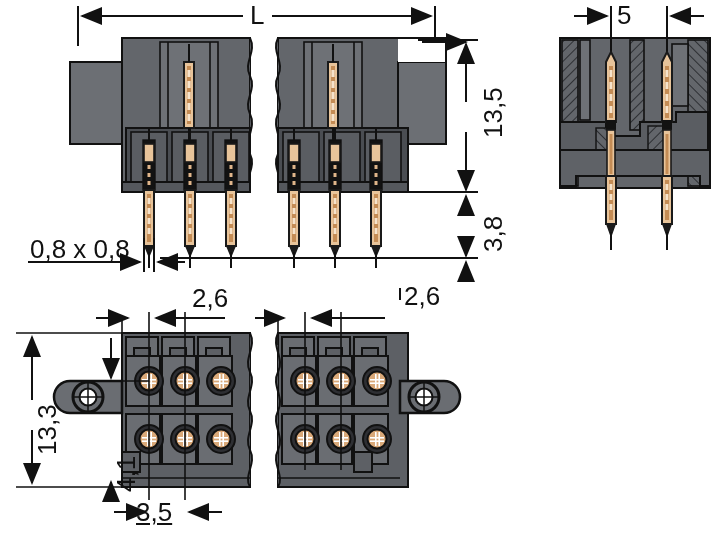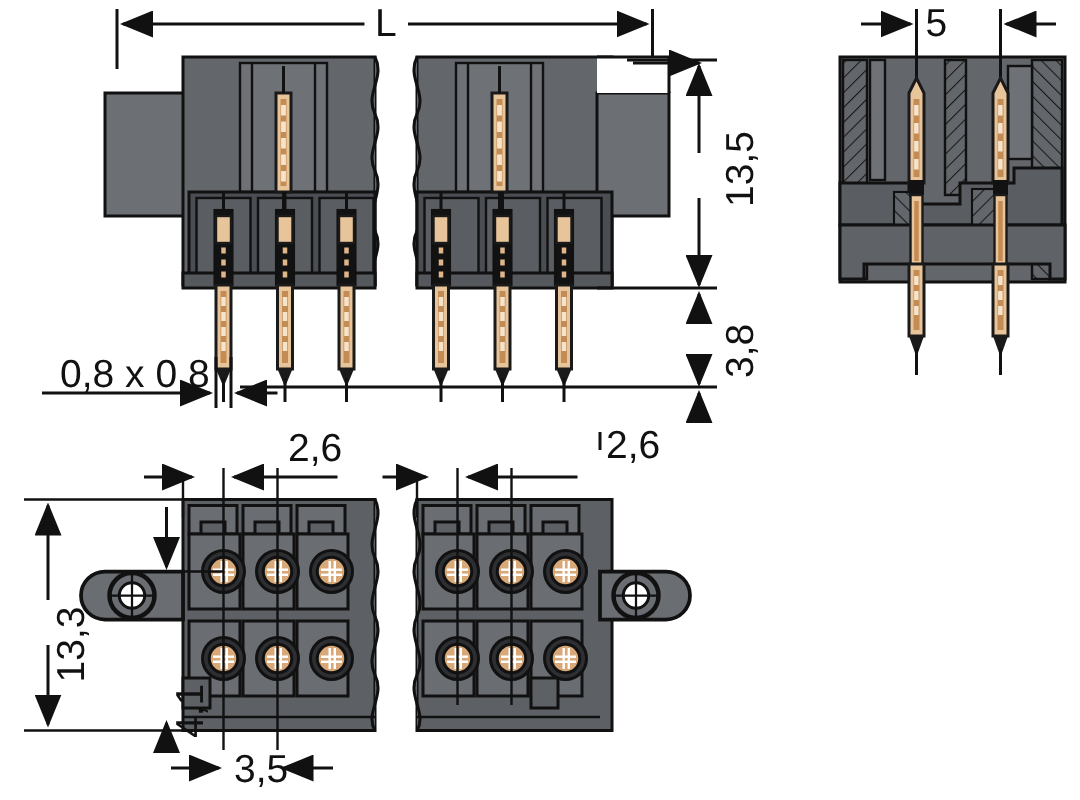--- a/index.html
+++ b/index.html
@@ -527,31 +527,31 @@
 
     <g>
       <line x1="114" y1="512" x2="146" y2="512" stroke="#111" stroke-width="2" marker-end="url(#ahR)"></line>
       <line x1="222" y1="512" x2="189" y2="512" stroke="#111" stroke-width="2" marker-end="url(#ahR)"></line>
     </g>
   </g>
 </svg>
 
 <div class="dim" style="left:250px;top:2px;">L</div>
 
-<div class="dim" style="left:40px;top:236px;">0,8 x 0,8</div>
+<div class="dim" style="left:30px;top:236px;">0,8 x 0,8</div>
 
 <div class="dim vert" style="left:480px;top:138px;">13,5</div>
 
 <div class="dim vert" style="left:480px;top:252px;">3,8</div>
 
 <div class="dim" style="left:617px;top:2px;">5</div>
 
 <div class="dim" style="left:192px;top:285px;">2,6</div>
 
 <div class="dim" style="left:404px;top:283px;">2,6</div>
 
 <div class="dim vert" style="left:34px;top:455px;">13,3</div>
 
 <div class="dim vert" style="left:113px;top:492px;">4,1</div>
 
-<div class="dim" style="left:156px;top:499px;">3,5</div>
+<div class="dim" style="left:136px;top:499px;text-decoration:underline;">3,5</div>
 
 </div>
 
 </body></html>

